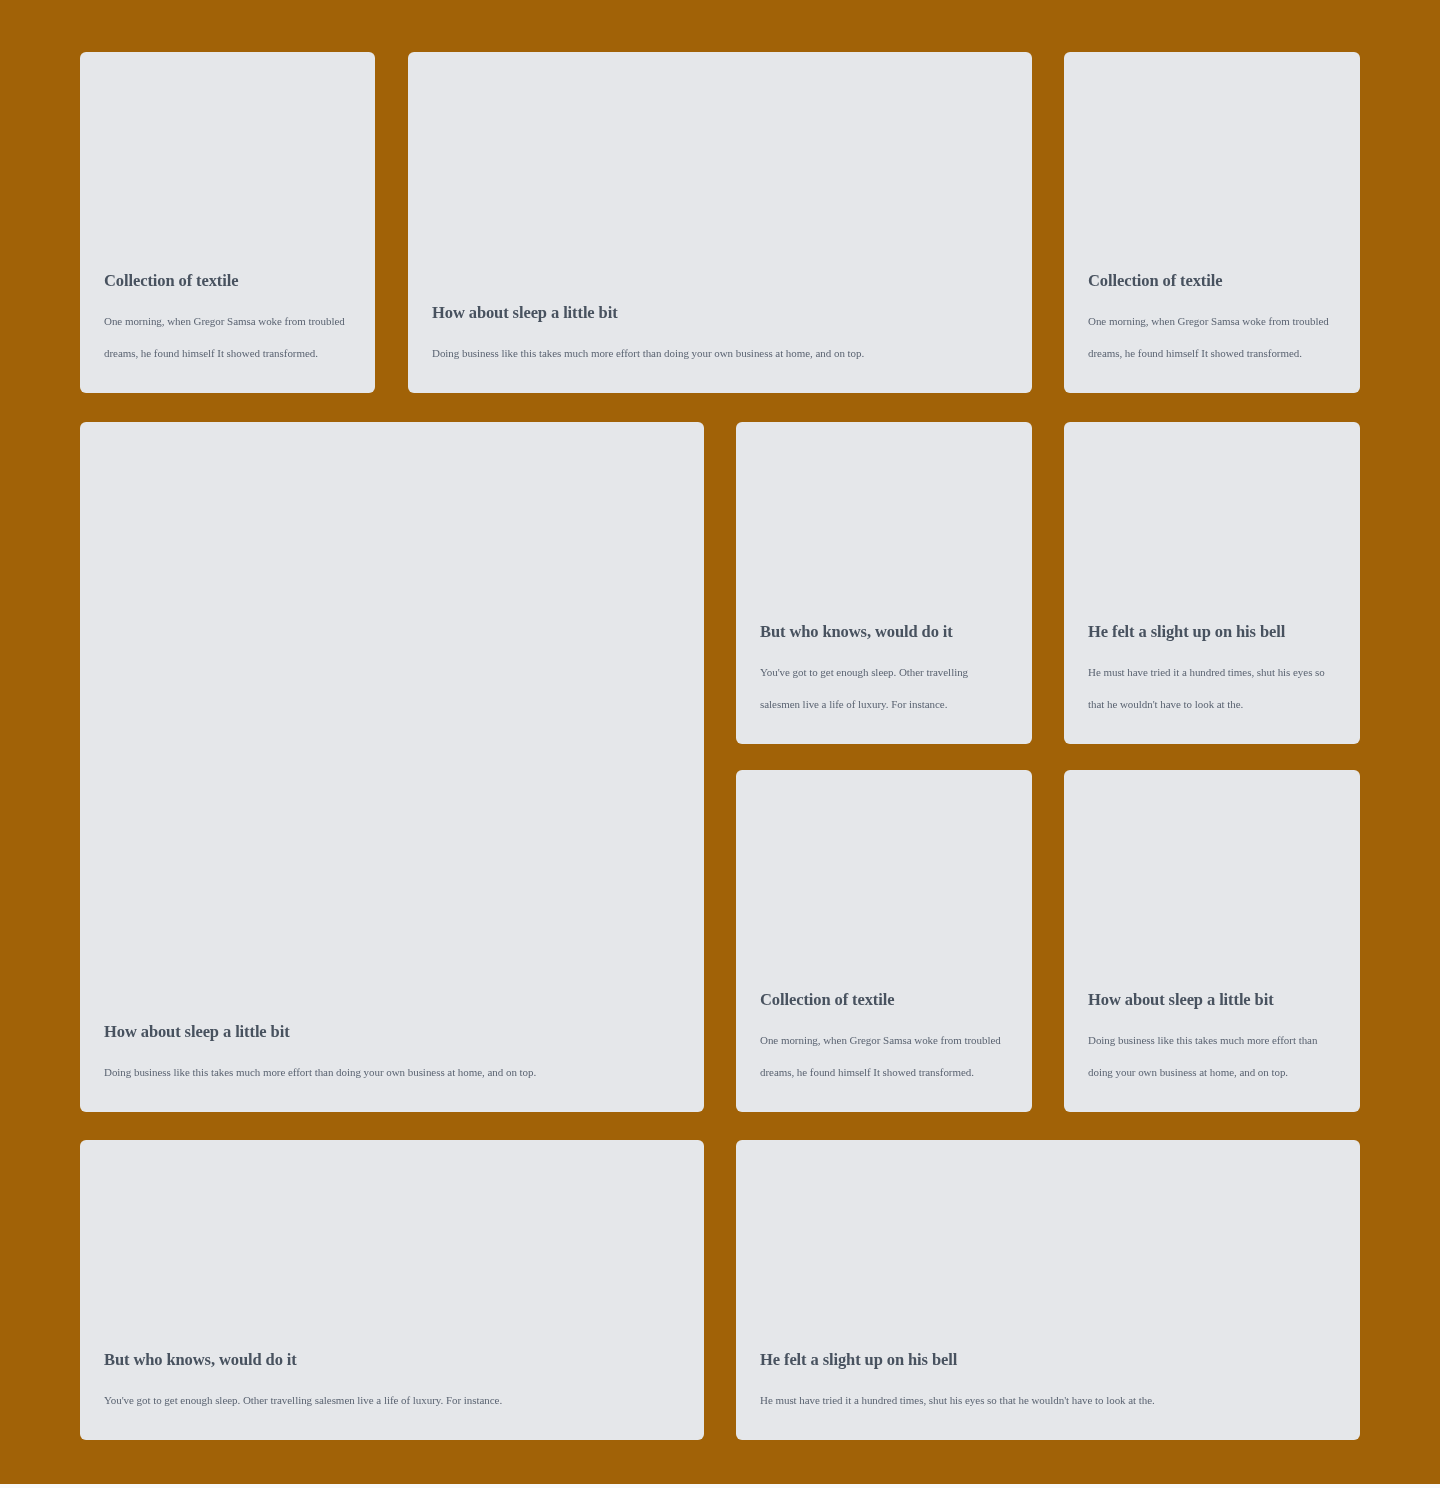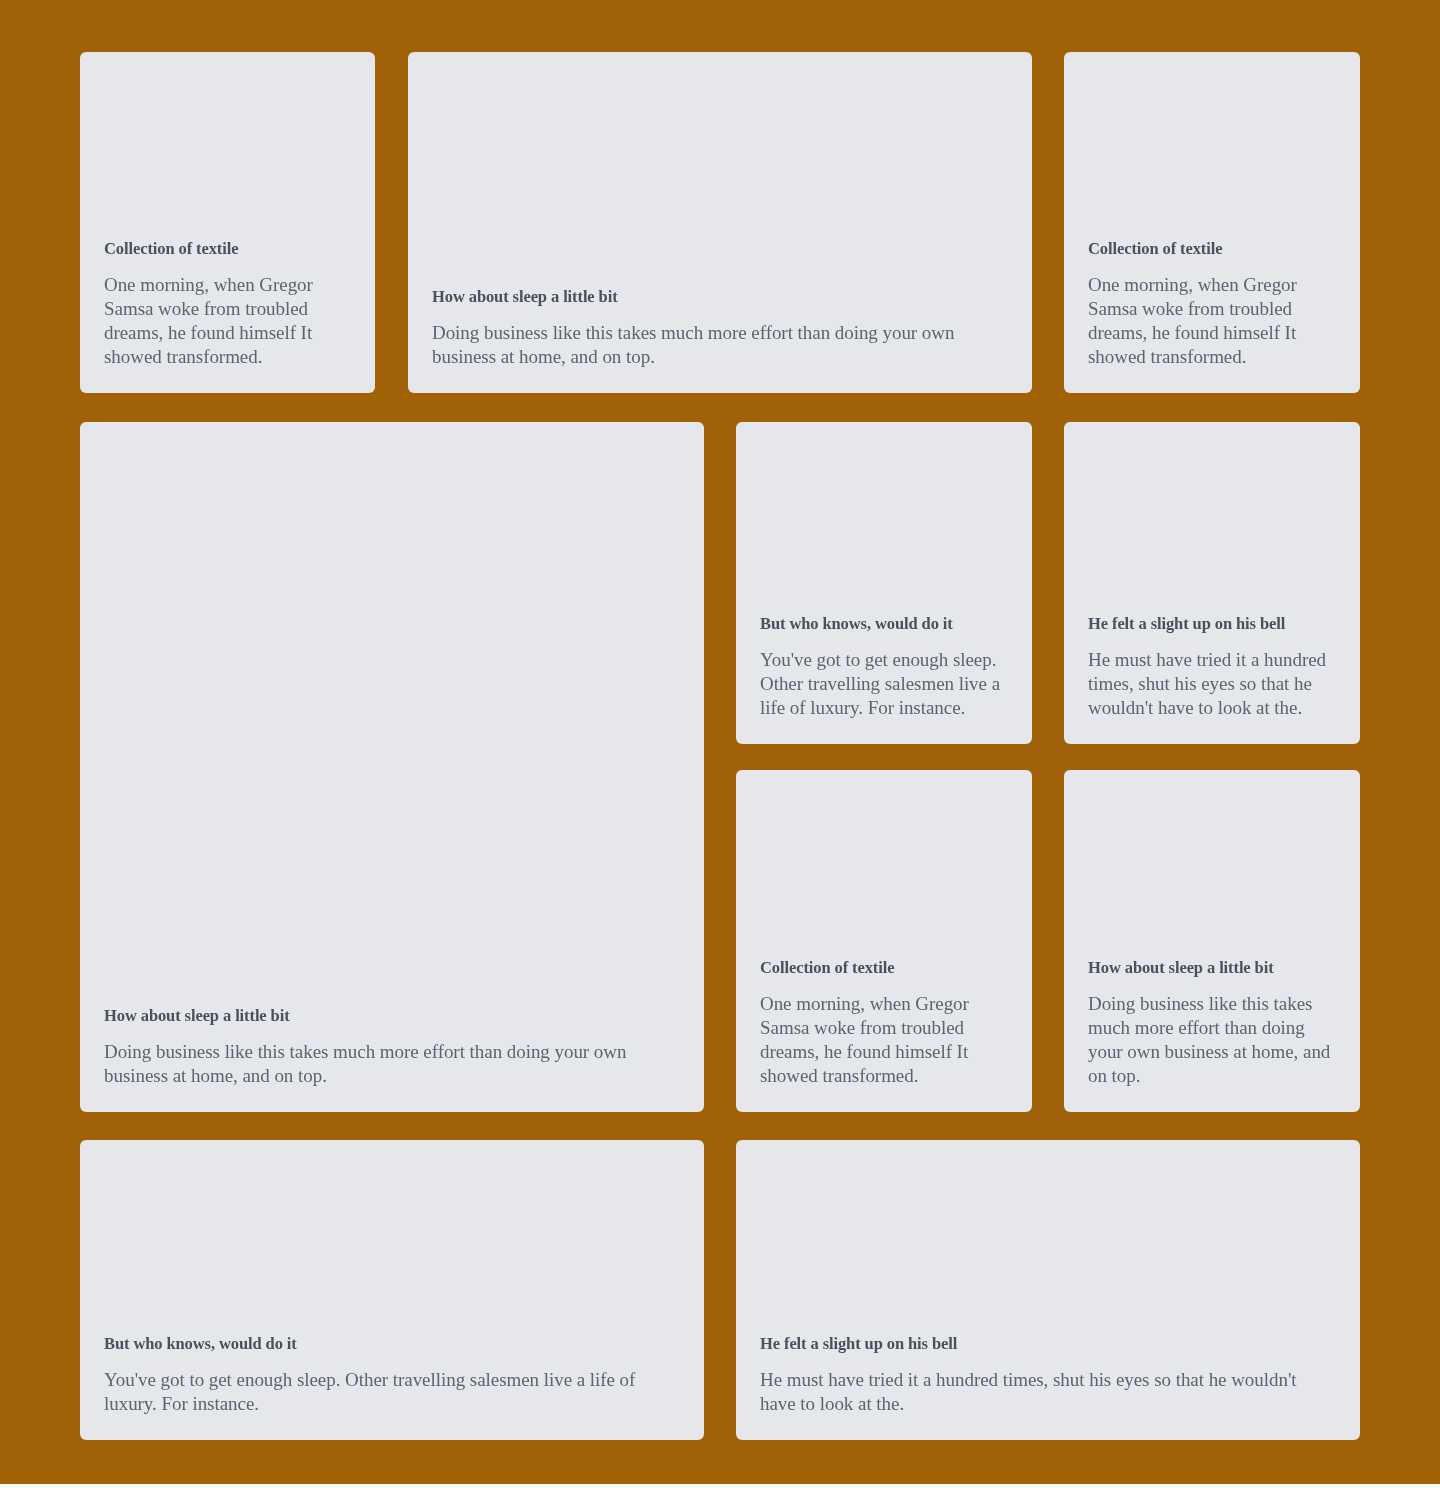--- a/index.html
+++ b/index.html
@@ -34,23 +34,23 @@
   .card-title {
     font-size: 16.5px;
     font-weight: 700;
     line-height: 1.35;
     color: #48525f;
     letter-spacing: -0.1px;
     margin-bottom: 13px;
   }
 
   .card-body {
-    font-size: 19px;
+    font-size: 11px;
     font-weight: 400;
-    line-height: 24px;
+    line-height: 32px;
     color: #5b6472;
     letter-spacing: -0.05px;
   }
 
   
   #card-1 { left: 80px;   top: 52px;   width: 295px;  height: 341px; }
   #card-2 { left: 408px;  top: 52px;   width: 624px;  height: 341px; }
   #card-3 { left: 1064px; top: 52px;   width: 296px;  height: 341px; }
 
   

